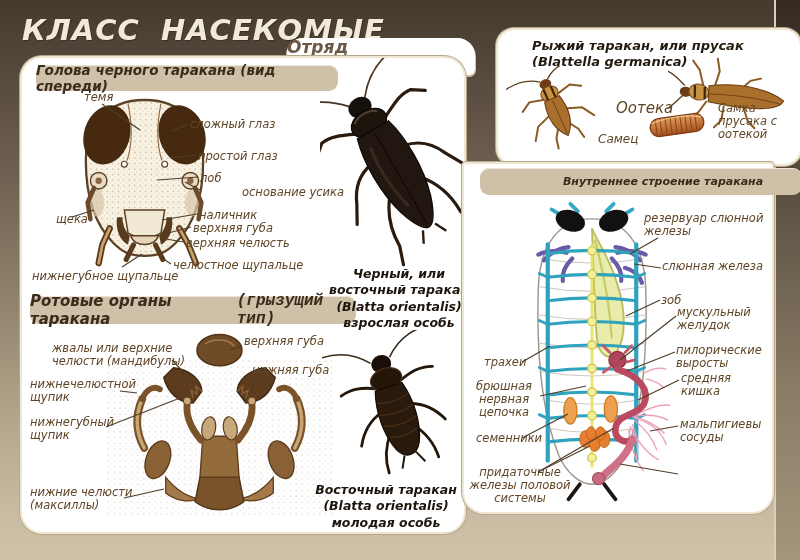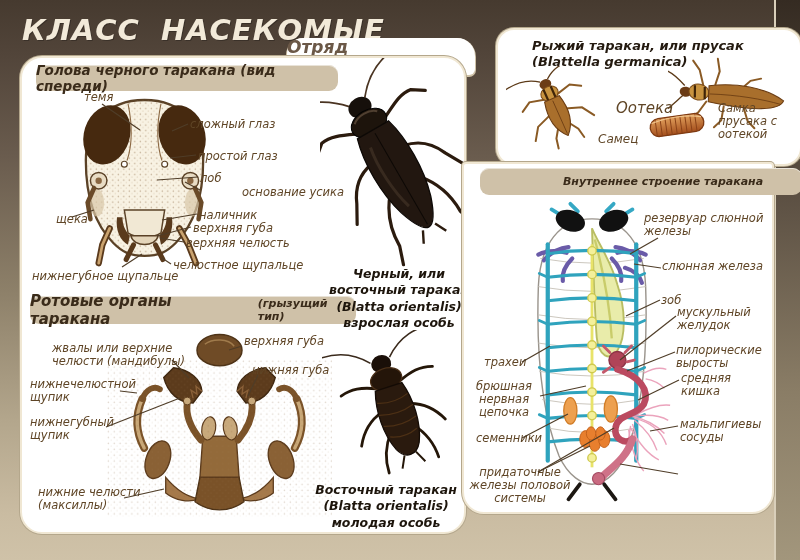--- a/index.html
+++ b/index.html
@@ -15,21 +15,21 @@
     border-radius:16px 18px 6px 20px;display:flex;align-items:center;
     box-shadow:0 1px 0 1px #cfc2a8;margin-top:14px;}
   .subtab span{font-size:17px;font-weight:bold;font-style:italic;color:#6b5847;word-spacing:6px;}
   .panel{position:absolute;background:#fff;border:2px solid #f0e7d3;box-shadow:0 0 0 1px #b4a78c;}
   .p-left{left:20px;top:56px;width:442px;height:474px;border-radius:22px;}
   .p-tr{left:468px;top:28px;width:302px;height:134px;border-radius:18px;margin-left:28px;}
   .p-r{left:462px;top:162px;width:308px;height:348px;border-radius:4px 4px 22px 22px;}
   .hdr{position:absolute;background:#cfc1a8;border-radius:9px;font-weight:bold;font-style:italic;
     color:#3a2b1a;display:flex;align-items:center;justify-content:center;
     box-shadow:inset 0 1px 0 rgba(255,255,255,.55);}
-  .hdr small{font-weight:bold;font-size:11px;margin-left:5px;}
+  .hdr small{font-weight:bold;font-size:16px;margin-left:5px;font-family:Liberation Mono, monospace;}
   .lbl{position:absolute;font-style:italic;font-size:11.5px;line-height:1.12;color:#5f4526;}
   .cap{position:absolute;font-weight:bold;font-style:italic;font-size:12.5px;color:#1d150c;
     text-align:center;line-height:1.3;}
   .bhdr{position:absolute;font-weight:bold;font-style:italic;font-size:13px;color:#241a10;line-height:1.25;}
   .art{position:absolute;}
   .lines{position:absolute;left:0;top:0;pointer-events:none;}
   .lines line{stroke:#4f3d28;stroke-width:1.2;}
 </style>
 </head>
 <body>
@@ -126,21 +126,21 @@
       <path d="M134 112 C144 100 150 88 148 74" fill="none" stroke="#7a5228" stroke-width="7" stroke-linecap="round"></path>
       <circle cx="148" cy="72" r="4" fill="#c8a97c" stroke="#5c3b1c"></circle>
       <rect x="0" y="30" width="230" height="160" fill="url(#stip)" opacity="0.25"></rect>
     </svg>
 
     <div class="lbl" style="left:222px;top:277px;">верхняя губа</div>
     <div class="lbl" style="left:30px;top:284px;width:155px;">жвалы или верхние челюсти (мандибулы)</div>
     <div class="lbl" style="left:230px;top:306px;width:90px;">нижняя губа</div>
     <div class="lbl" style="left:8px;top:320px;width:110px;">нижнечелюстной щупик</div>
     <div class="lbl" style="left:8px;top:358px;width:105px;">нижнегубный щупик</div>
-    <div class="lbl" style="left:16px;top:428px;width:125px;">нижние челюсти (максиллы)</div>
+    <div class="lbl" style="left:8px;top:428px;width:125px;">нижние челюсти (максиллы)</div>
 
     <svg class="art" style="left:298px;top:0px;" width="150" height="210" viewBox="0 0 150 210">
       <g transform="rotate(-30 75 110)">
         <path d="M66 34 C52 18 34 8 10 6" fill="none" stroke="#4a3422" stroke-width="1.8"></path>
         <path d="M84 34 C98 16 116 6 142 6" fill="none" stroke="#4a3422" stroke-width="1.8"></path>
         <g stroke="#2b1b0e" stroke-width="3.2" stroke-linecap="round" fill="none">
           <path d="M60 62 C45 55 35 50 24 52 L12 62"></path>
           <path d="M56 95 C40 98 30 108 24 122 L14 140"></path>
           <path d="M58 130 C45 145 40 162 40 180 L34 198"></path>
           <path d="M90 62 C105 55 115 48 128 50 L140 58"></path>

